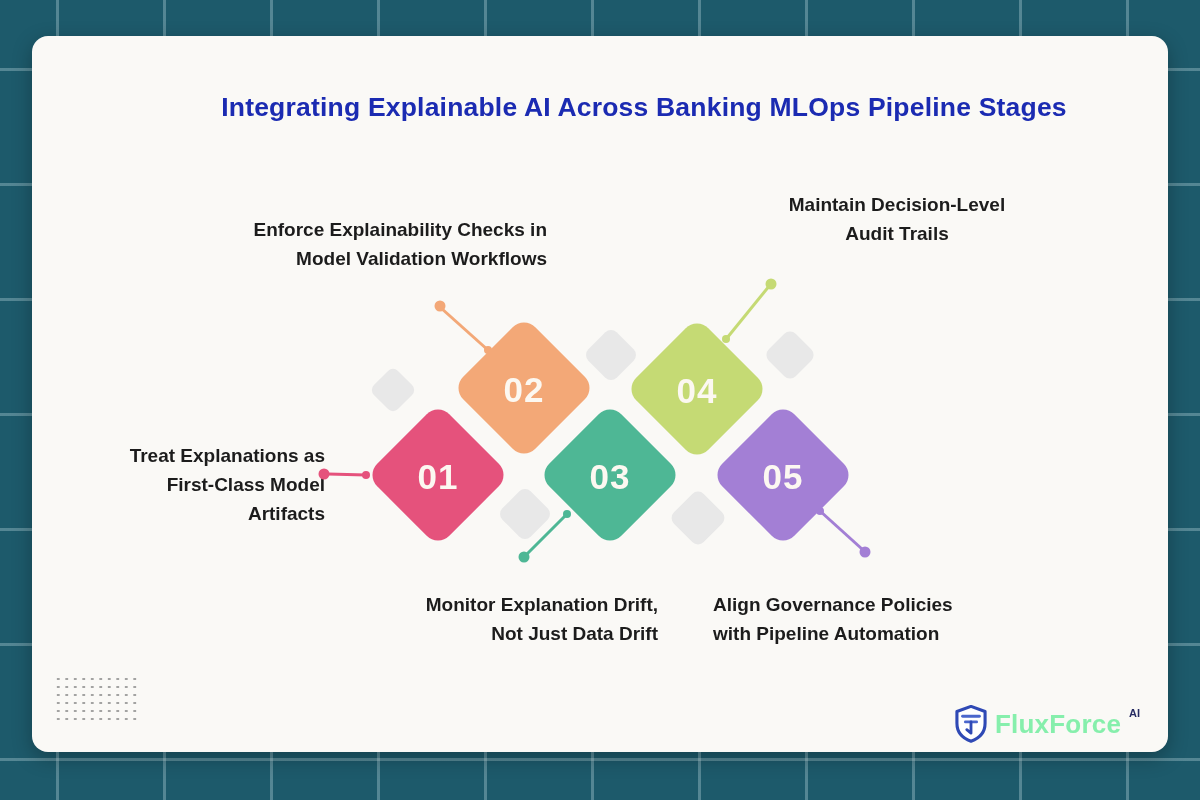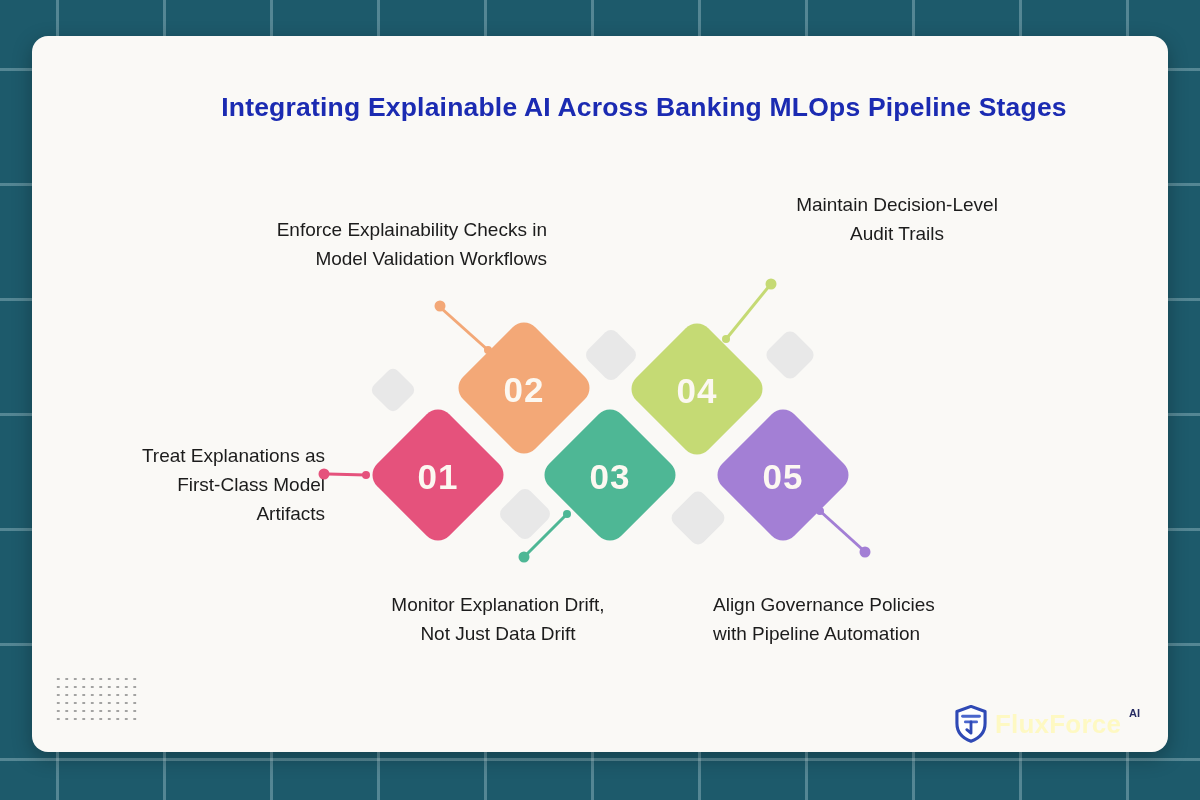--- a/index.html
+++ b/index.html
@@ -17,45 +17,45 @@
     position:absolute;left:32px;top:36px;width:1136px;height:716px;
     background:#faf9f6;border-radius:16px;
     box-shadow:0 6px 20px rgba(0,0,0,0.28);
   }
   .title{
     position:absolute;left:32px;top:92px;width:1136px;
     text-align:center;font-size:26.5px;font-weight:800;
     color:#1b2bb2;letter-spacing:0.2px;margin:0;padding-left:44px;
   }
   .label{
-    position:absolute;font-size:19px;font-weight:400;color:#1c1c1c;
+    position:absolute;font-size:19px;font-weight:700;color:#1c1c1c;
     line-height:29px;white-space:pre-line;
   }
   .l1{left:55px;top:441px;width:270px;text-align:right;}
   .l2{left:167px;top:215px;width:380px;text-align:right;}
-  .l3{left:338px;top:590px;width:320px;text-align:center;}
+  .l3{left:338px;top:590px;width:320px;text-align:right;}
   .l4{left:717px;top:190px;width:360px;text-align:center;}
   .l5{left:713px;top:590px;width:360px;text-align:left;}
   .diagram{position:absolute;left:0;top:0;width:1200px;height:800px;}
   .num{
     font-family:"Liberation Sans", sans-serif;
     font-size:35px;font-weight:700;letter-spacing:1px;
   }
   .dots{
     position:absolute;left:54px;top:675px;width:84px;height:48px;
     background-image:radial-gradient(circle, #8d8d8d 1.1px, transparent 1.5px);
     background-size:8.5px 8px;
     opacity:0.8;
   }
   .logo{
     position:absolute;left:954px;top:703px;height:42px;
     display:flex;align-items:center;gap:7px;
   }
   .brand{
-    font-size:26px;font-weight:800;color:#fef9c3;letter-spacing:0.2px;
+    font-size:26px;font-weight:800;color:#86efac;letter-spacing:0.2px;
   }
   .brand-sup{
     font-size:11px;font-weight:800;color:#272c63;
     align-self:flex-start;margin-top:4px;margin-left:1px;
   }
 </style>
 </head>
 <body>
 
 <div class="card"></div>

